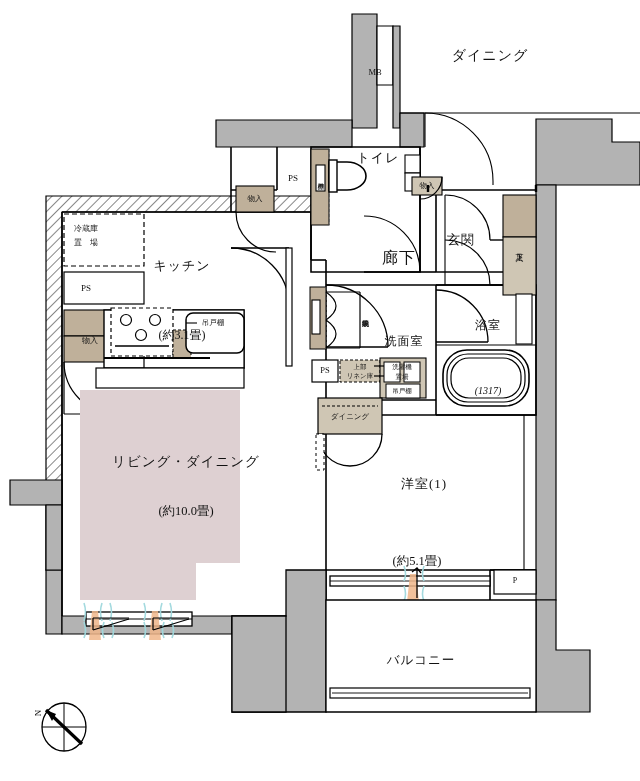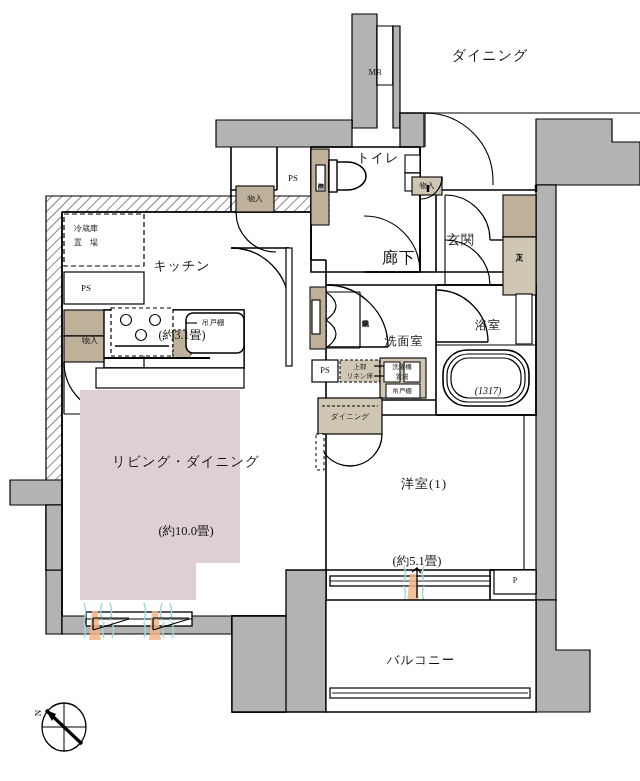--- a/index.html
+++ b/index.html
@@ -306,21 +306,21 @@
 
   <div class="lbl room-name ctr" style="left:182px;top:266px;font-size:13px;text-align:right;">キッチン</div>
   <div class="lbl room-sub ctr" style="left:182px;top:288px;">(約3.1畳)</div>
 
   <div class="lbl room-name ctr" style="left:404px;top:342px;font-size:12px;">洗面室</div>
 
   <div class="lbl room-name ctr" style="left:488px;top:326px;font-size:12px;">浴室</div>
   <div class="lbl room-sub ctr" style="left:488px;top:343px;font-size:10px;font-style:italic;">(1317)</div>
 
   <div class="lbl room-name ctr" style="left:186px;top:462px;font-size:13.5px;">リビング・ダイニング</div>
-  <div class="lbl room-sub ctr" style="left:186px;top:483px;font-size:12.5px;">(約10.0畳)</div>
+  <div class="lbl room-sub ctr" style="left:186px;top:463px;font-size:12.5px;">(約10.0畳)</div>
 
   <div class="lbl room-name ctr" style="left:424px;top:484px;font-size:13px;">洋室(1)</div>
   <div class="lbl room-sub ctr" style="left:417px;top:513px;font-size:12.5px;">(約5.1畳)</div>
 
   <div class="lbl room-name ctr" style="left:421px;top:660px;font-size:12.5px;">バルコニー</div>
 
   <div class="lbl ctr" style="left:86px;top:229px;font-size:8px;">冷蔵庫</div>
   <div class="lbl ctr" style="left:86px;top:243px;font-size:8px;">置　場</div>
   <div class="lbl ctr ps" style="left:86px;top:288px;">PS</div>
   <div class="lbl ctr" style="left:90px;top:341px;font-size:8px;">物入</div>

